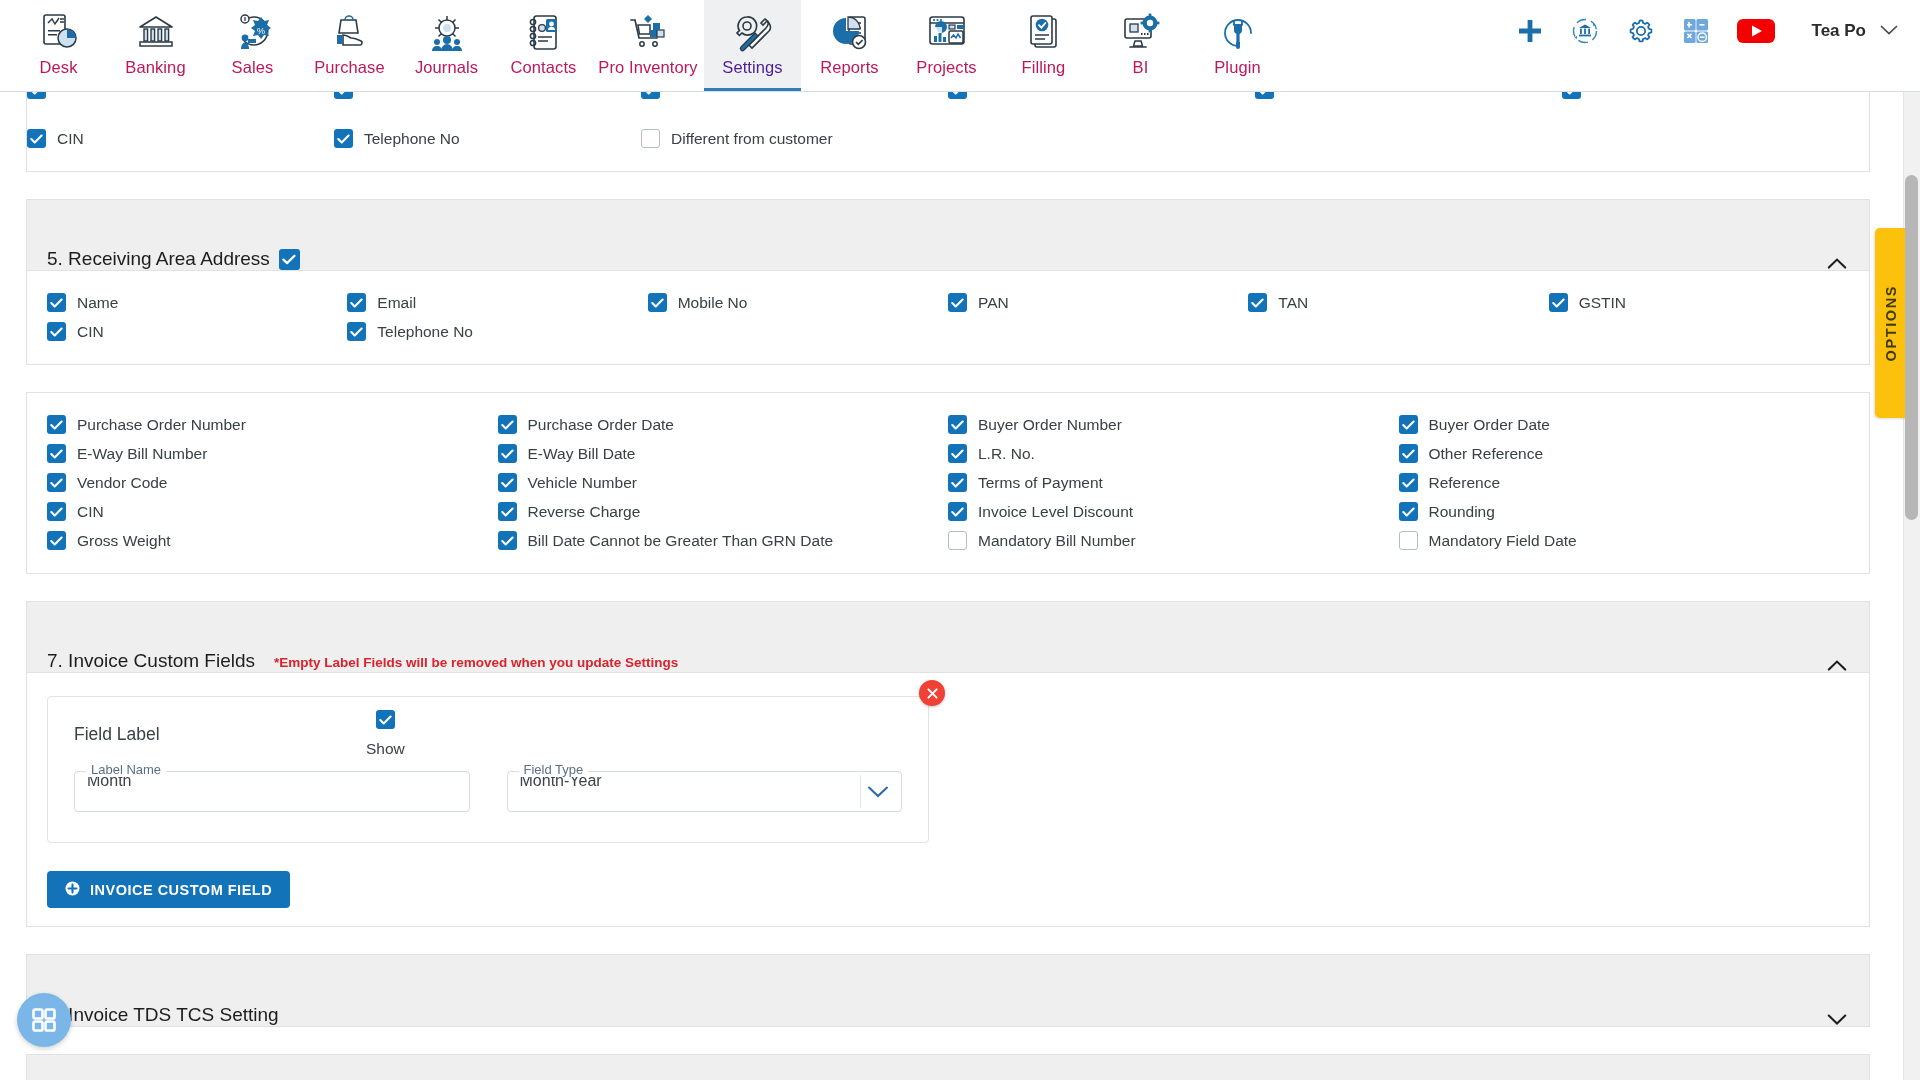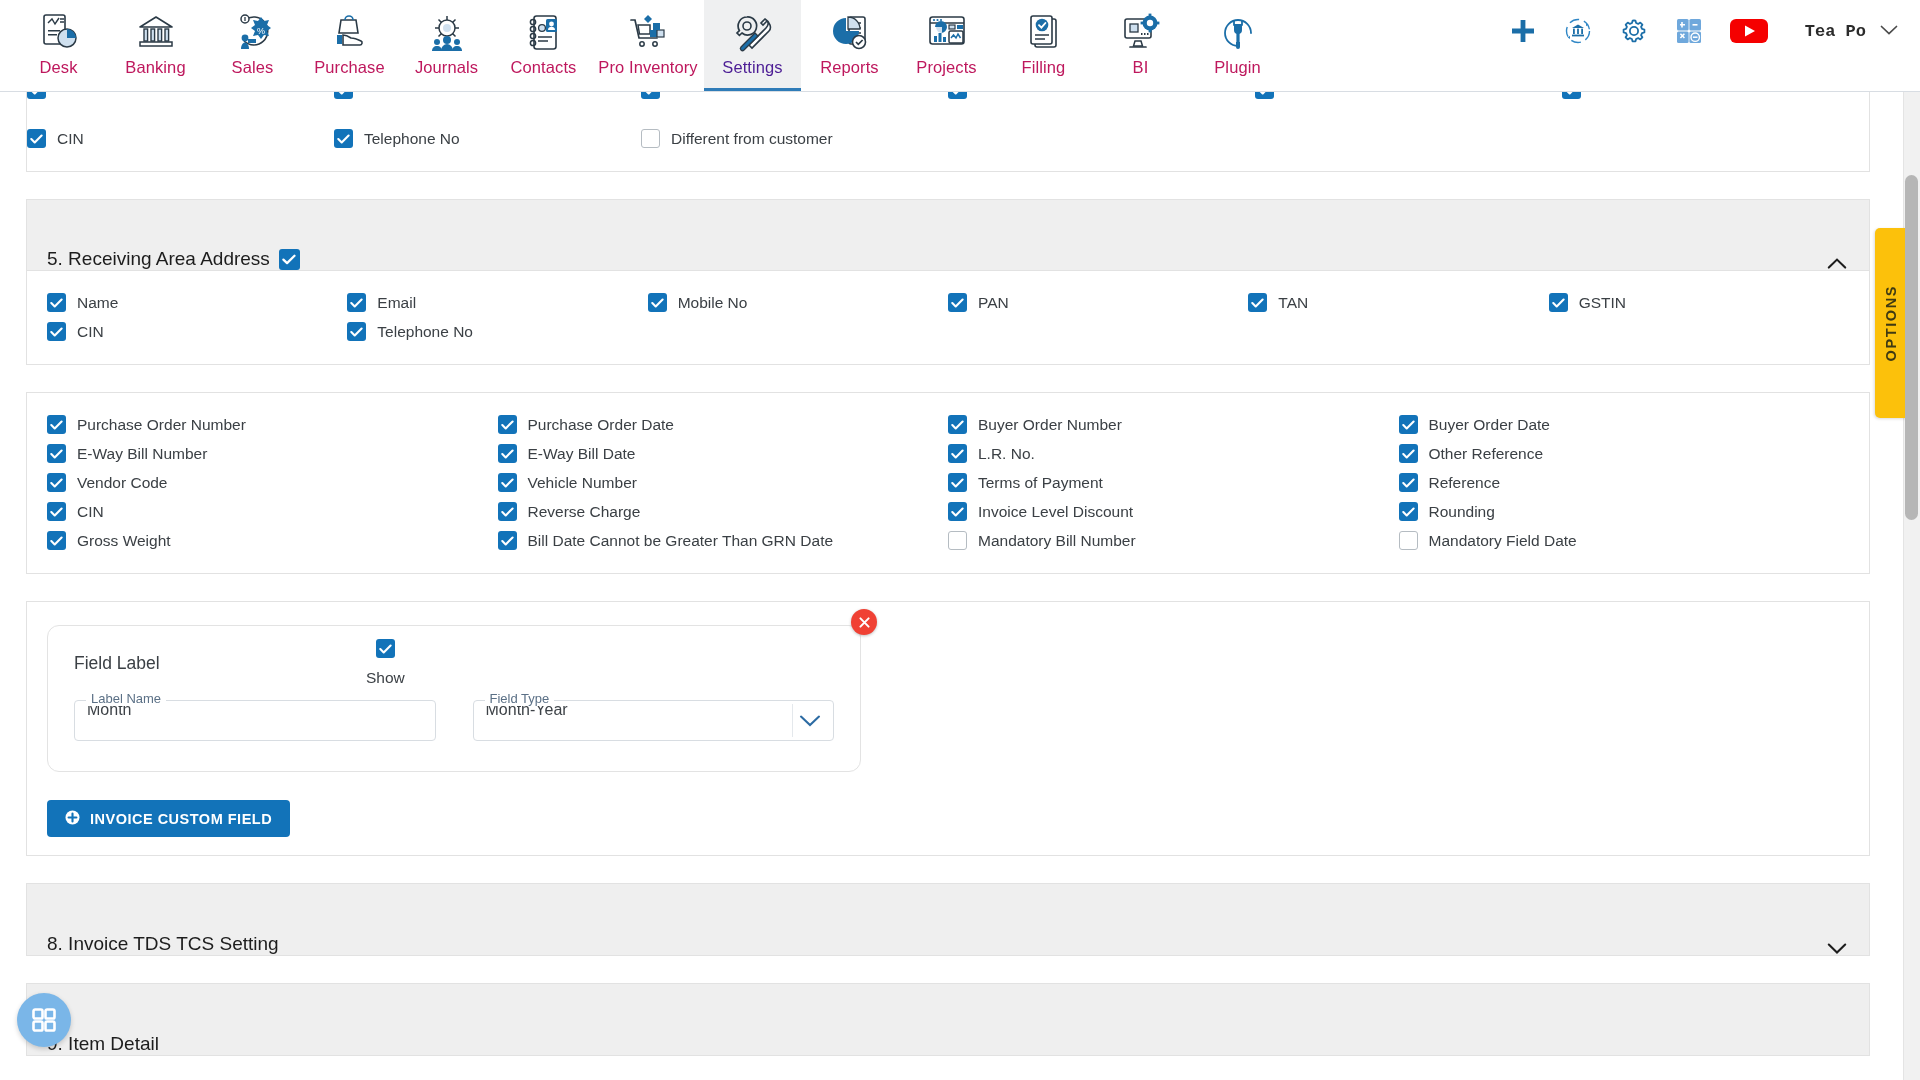--- a/index.html
+++ b/index.html
@@ -42,21 +42,21 @@
     white-space: nowrap; letter-spacing: .1px;
   }
   .nav-item.active .nav-lbl { color: #4c1d95; }
 
   .nav-right {
     margin-left: auto; display: flex; align-items: center;
     height: 62px; padding-right: 22px; gap: 26px;
   }
   .nav-action { cursor: pointer; display: flex; align-items: center; }
   .user-box { display: flex; align-items: center; gap: 14px; cursor: pointer; margin-left: 10px; }
-  .user-name { font-size: 17px; font-weight: bold; color: #2b2b2b; font-family: Liberation Mono, monospace; }
+  .user-name { font-size: 17px; font-weight: bold; color: #2b2b2b; }
 
   
   .page {
     position: absolute; top: 92px; left: 0;
     width: 1920px; height: 988px;
     background: #ffffff;
     overflow: hidden;
   }
   .page-inner {
     position: absolute; top: 0; left: 0;
@@ -115,23 +115,23 @@
   }
   .cb.on { background: #1273b9; }
   .cb.off { background: #ffffff; border: 1px solid #b5bcc2; }
   .cb.on svg { display: block; }
   .cb-lbl { font-size: 15.5px; color: #3b4045; white-space: nowrap; }
   .cb.hdr { width: 21px; height: 21px; flex: 0 0 21px; }
 
   
   .cf-wrap { position: relative; padding-top: 6px; }
   .cf-card {
-    width: 814px;
+    width: 882px;
     border: 1px solid #e3e3e3;
-    border-radius: 12px;
+    border-radius: 4px;
     background: #fff;
     padding: 22px 26px 30px 26px;
     position: relative;
   }
   .cf-top { display: flex; align-items: center; height: 30px; }
   .cf-title { font-size: 17.5px; color: #3b4045; width: 292px; }
   .cf-show { display: flex; align-items: center; gap: 11px; cursor: pointer; flex-direction: column; }
   .cf-close {
     position: absolute; top: -17px; right: -17px;
     width: 26px; height: 26px; border-radius: 50%;
@@ -817,20 +817,31 @@
               <div class="cb-cell">
                 <span class="cb off"></span>
                 <span class="cb-lbl">Mandatory Field Date</span>
               </div>
             </div>
           </div>
         </div>
       </div>
 
     <div class="section">
+      <div class="section-head">
+        <div class="section-title">
+          <span>7. Invoice Custom Fields</span>
+          <span class="section-note">*Empty Label Fields will be removed when you update Settings</span>
+        </div>
+        <span class="chev">
+          <svg width="20" height="13" viewBox="0 0 20 13">
+              <path d="M1.8 10.6L10 2.6l8.2 8" fill="none" stroke="#1d1d1d" stroke-width="2.1" stroke-linecap="round"></path>
+            </svg>
+        </span>
+      </div>
       <div class="section-body">
         <div class="cf-wrap">
           <div class="cf-card">
             <div class="cf-close">
               <svg width="13" height="13" viewBox="0 0 13 13">
                   <path d="M2.4 2.4l8.2 8.2M10.6 2.4l-8.2 8.2" stroke="#fff" stroke-width="2" stroke-linecap="round"></path>
                 </svg>
             </div>
             <div class="cf-top">
               <span class="cf-title">Field Label</span>

